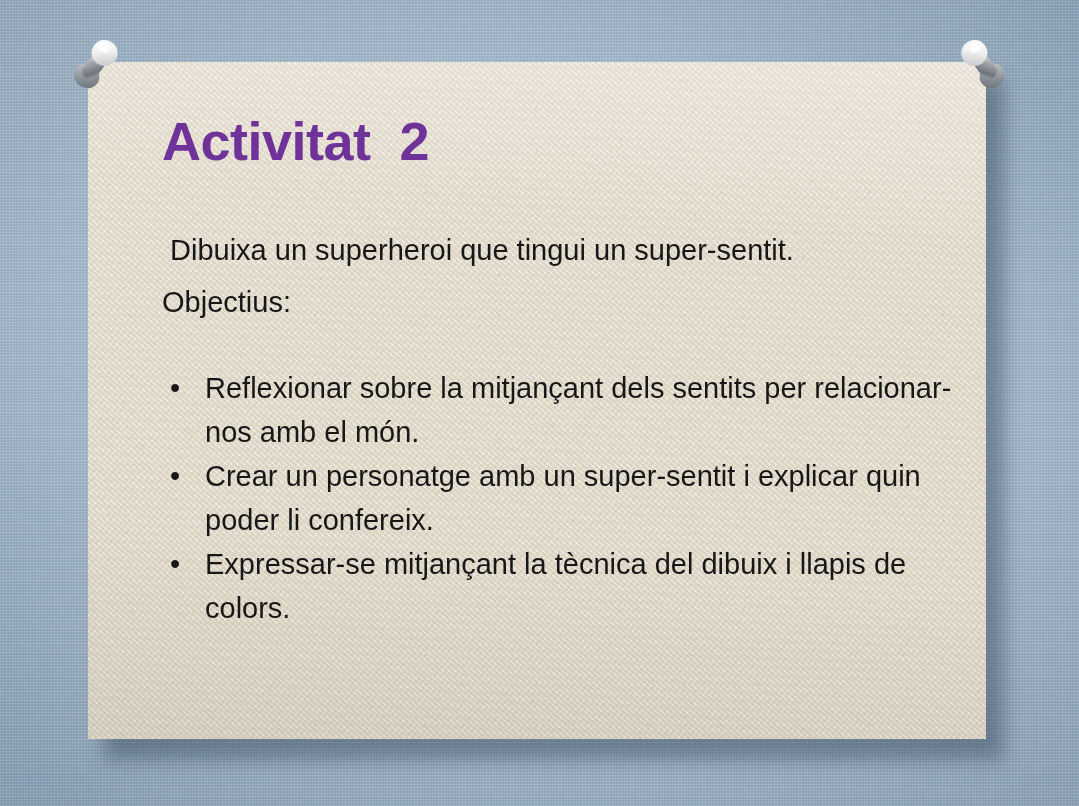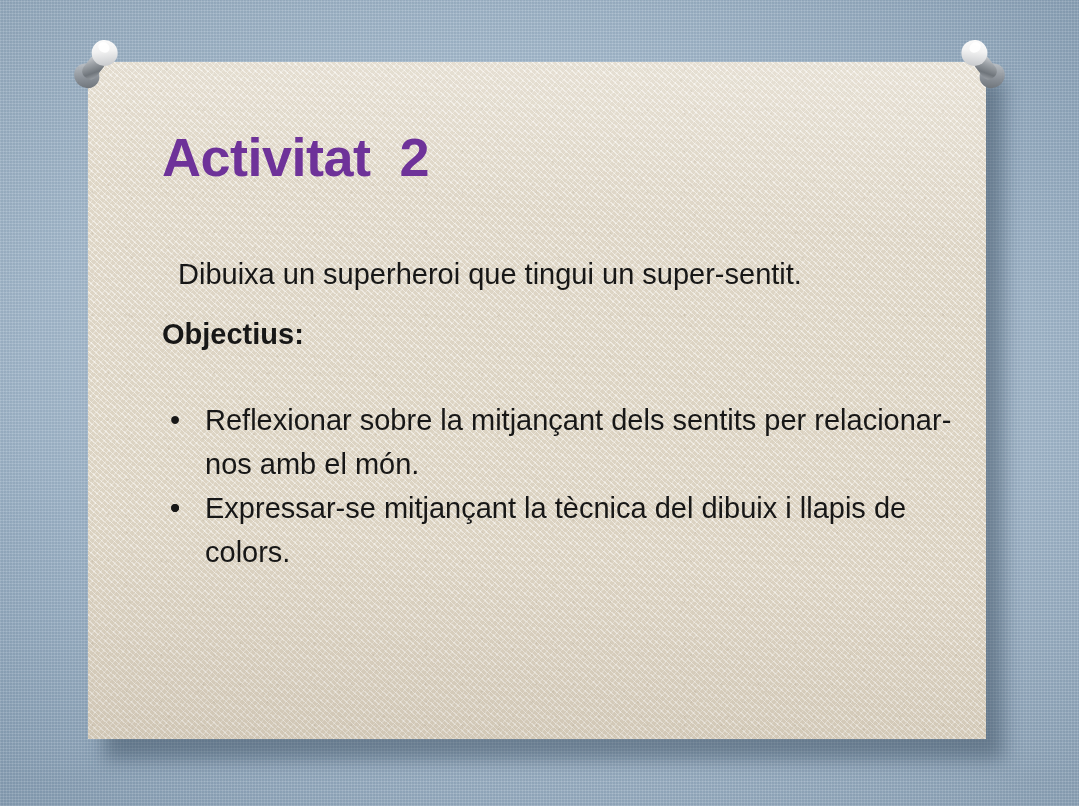--- a/index.html
+++ b/index.html
@@ -66,21 +66,21 @@
     position: absolute;
     inset: 0;
     background: linear-gradient(185deg, rgba(255,255,255,0.25) 0%, rgba(255,255,255,0.0) 25%, rgba(0,0,0,0.0) 70%, rgba(120,105,85,0.10) 100%);
     pointer-events: none;
   }
 
   
   .content {
     position: absolute;
     left: 0;
-    top: 16px;
+    top: 0;
     width: 846px;
     height: 677px;
   }
   .title {
     position: absolute;
     left: 74px;
     top: 51px;
     font-size: 54px;
     font-weight: bold;
     color: #6e3299;
@@ -91,26 +91,26 @@
   .body-block {
     position: absolute;
     left: 74px;
     top: 158px;
     width: 800px;
     font-size: 29px;
     color: #171717;
     line-height: 44px;
   }
   .para {
-    margin: 16px;
+    margin: 8px;
     max-width: 700px;
   }
   .label-strong {
     margin: 0;
-    font-weight: bold;
+    font-weight: normal;
   }
   .spacer {
     height: 42px;
   }
   .bullets {
     margin: 0;
     padding: 0;
     list-style: none;
   }
   .bullet-item {
@@ -158,20 +158,21 @@
 
         <div class="spacer"></div>
 
         <ul class="bullets">
           <li class="bullet-item">
             <span class="bullet-dot">•</span>
             <span>Reflexionar sobre la mitjançant dels sentits per relacionar-nos amb el món.</span>
           </li>
           <li class="bullet-item">
             <span class="bullet-dot">•</span>
+            <span>Crear un personatge amb un super-sentit i explicar quin poder li confereix.</span>
           </li>
           <li class="bullet-item">
             <span class="bullet-dot">•</span>
             <span>Expressar-se mitjançant la tècnica del dibuix i llapis de colors.</span>
           </li>
         </ul>
 
       </div>
     </div>
   </div>

